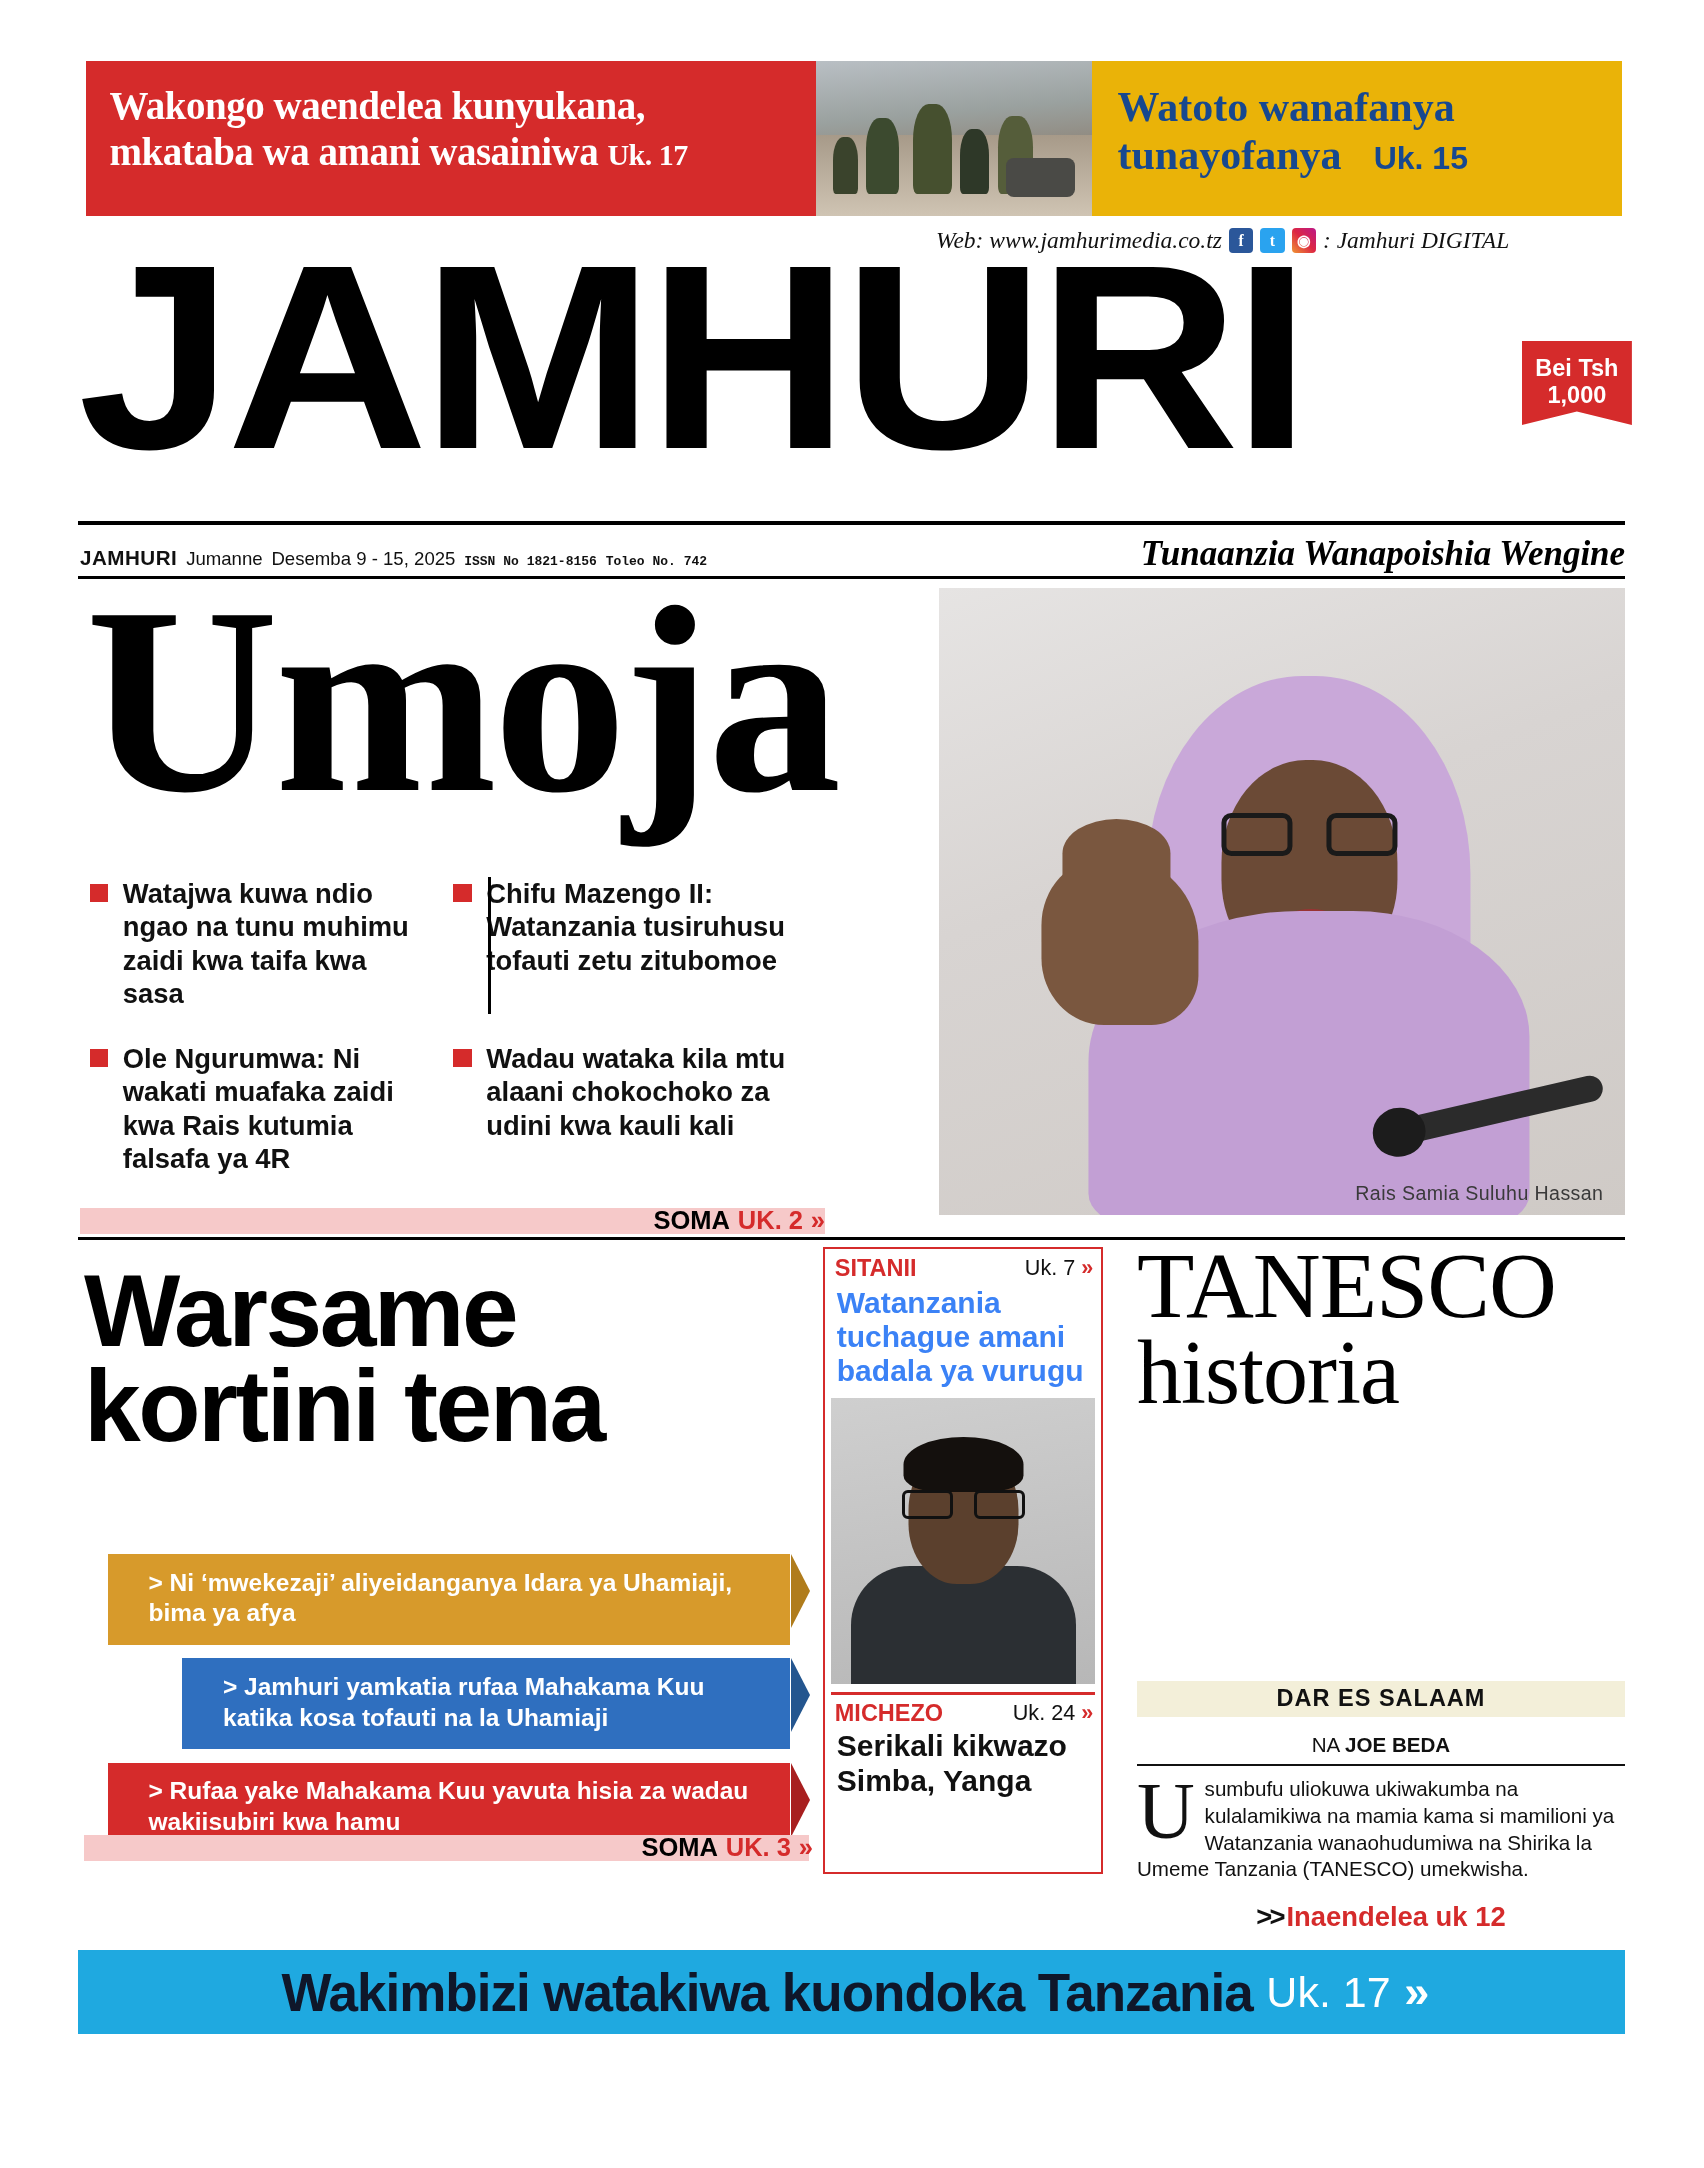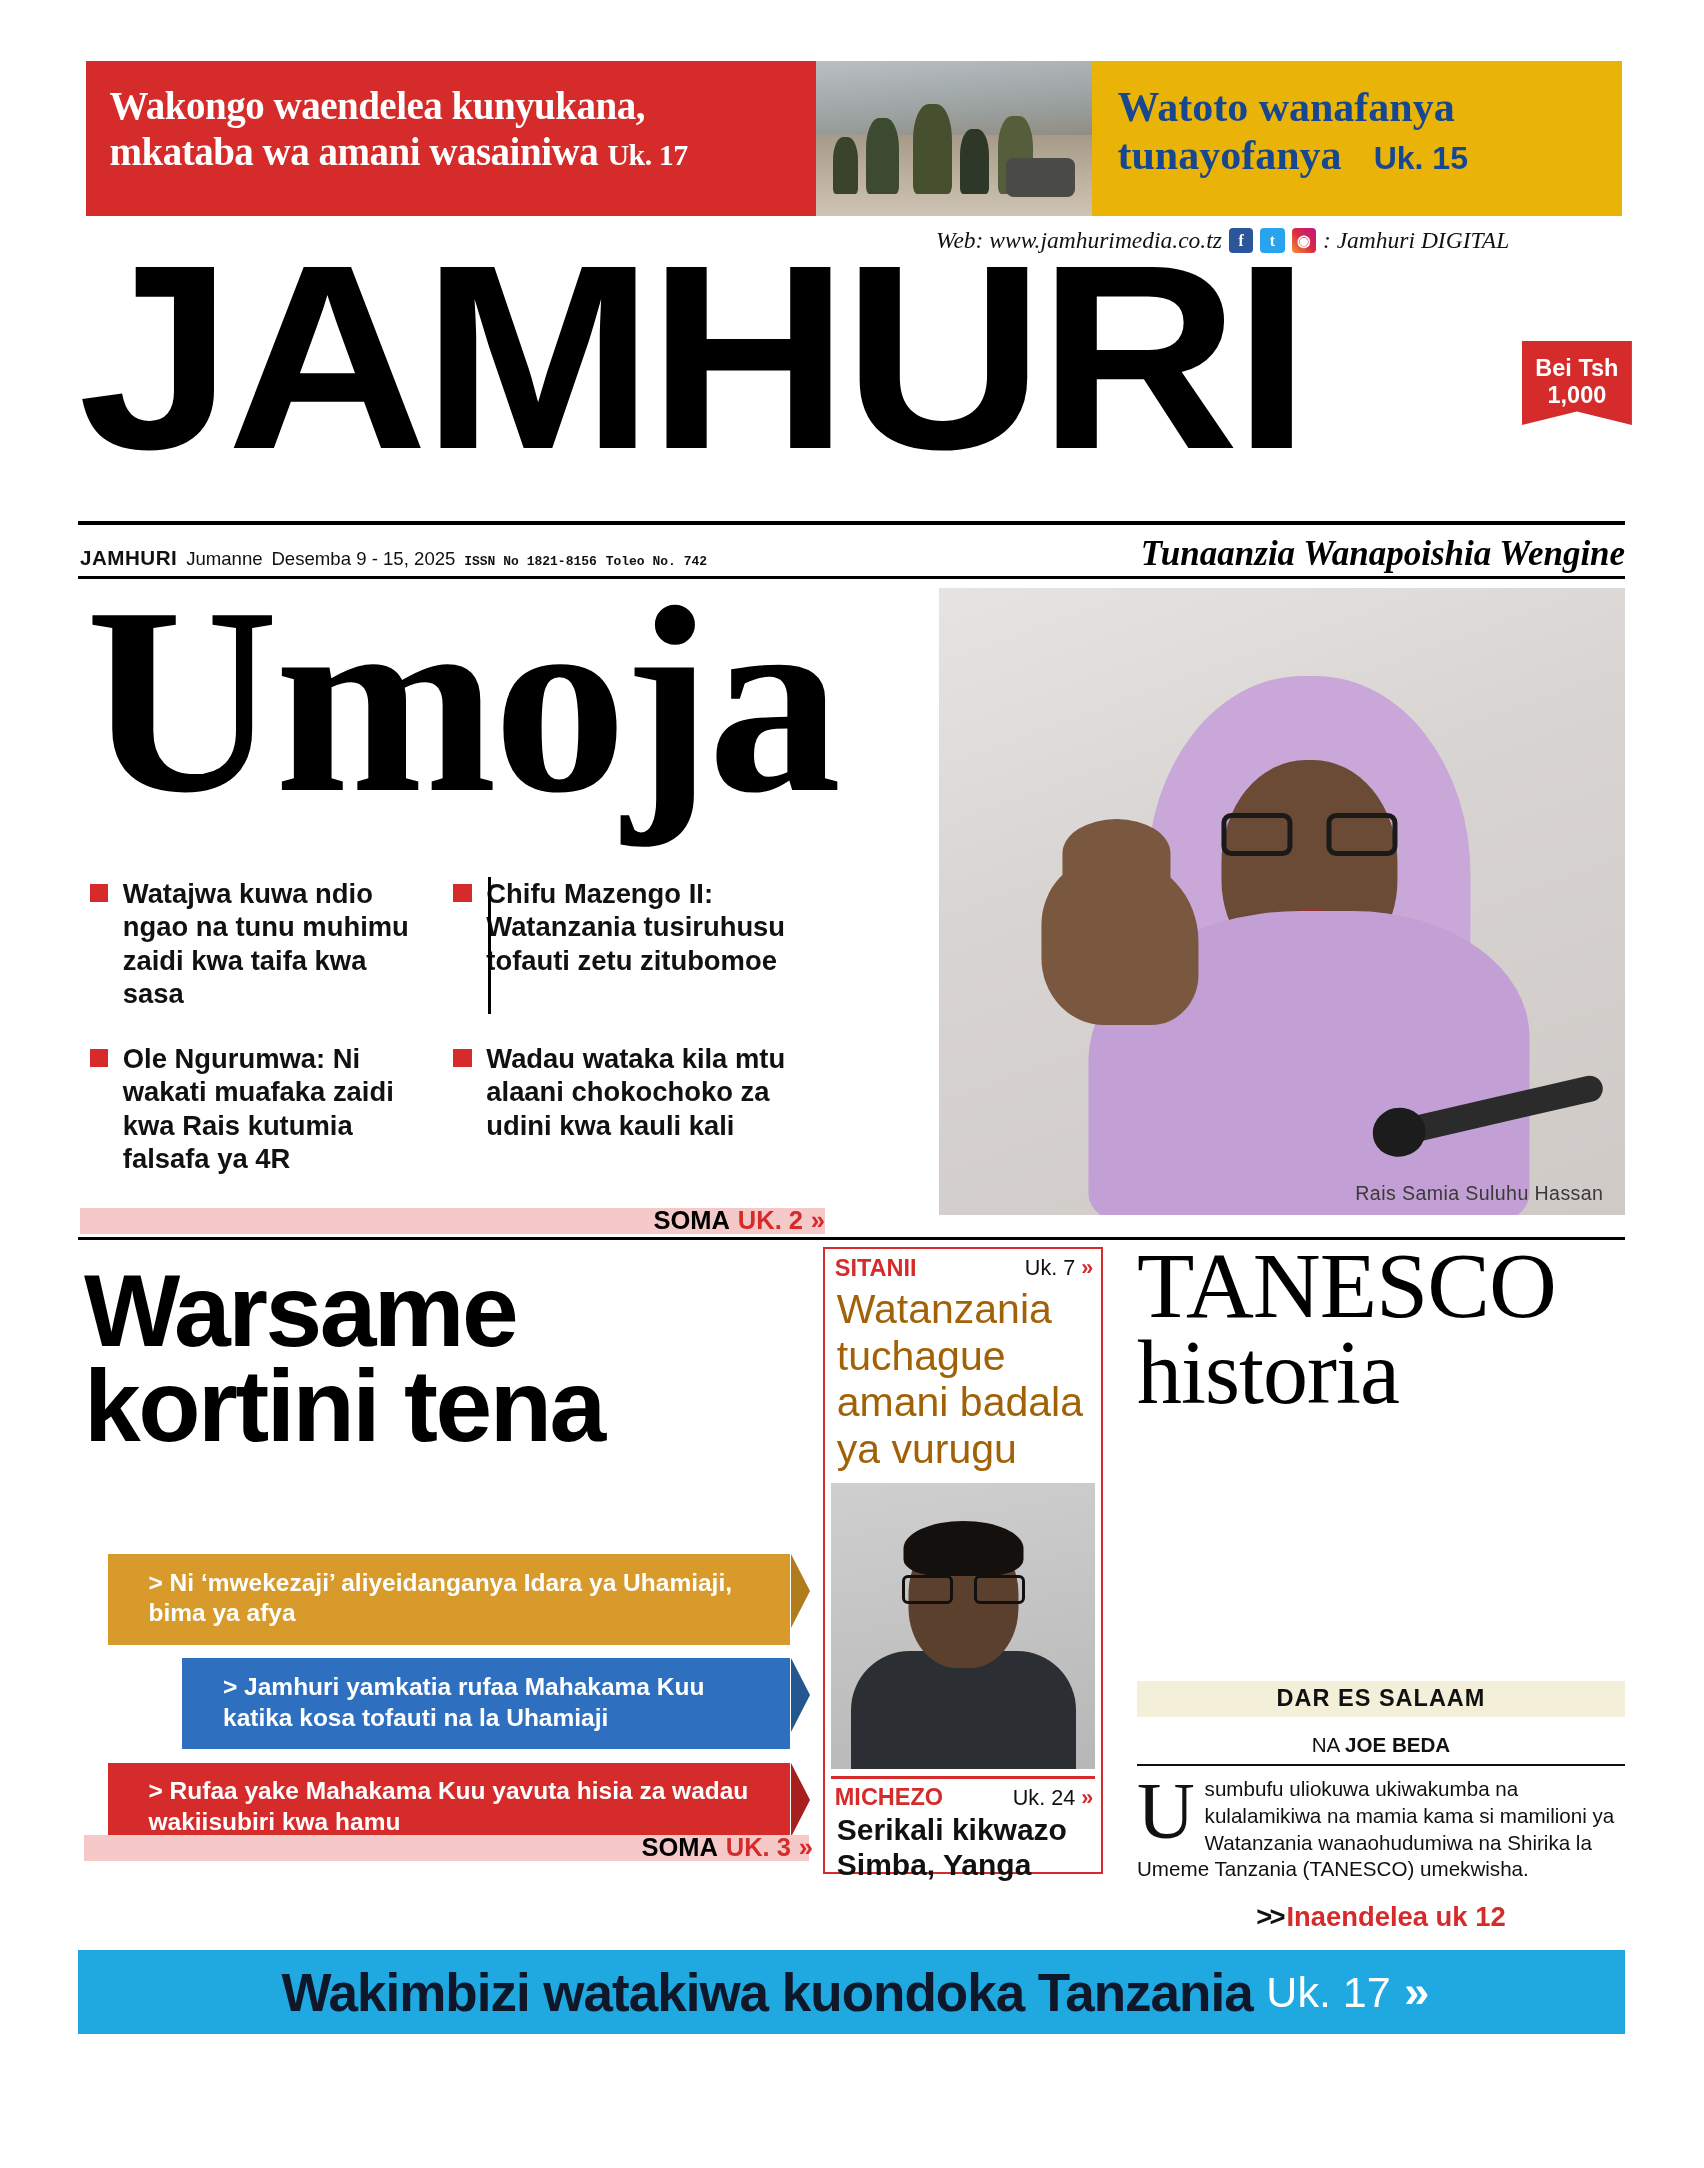--- a/index.html
+++ b/index.html
@@ -338,24 +338,24 @@
     font-weight: bold; font-size: 23.5px; color: #d52b2b;
   }
   .cb-uk {
     font-family: "Liberation Sans", sans-serif;
     font-size: 21.6px; color: #111;
   }
   .cb-uk b { color: #d52b2b; }
   .cb-title {
     padding: 2px 11.8px 7.8px 11.8px;
     font-family: "Liberation Sans", sans-serif;
-    font-weight: normal;
-    font-size: 41px;
+    font-weight: bold;
+    font-size: 30px;
     line-height: 1.14;
-    color: #a16207;
+    color: #3b82f6;
   }
   .cb-photo {
     margin: 2px 5.9px 0 5.9px;
     height: 286px;
     background: linear-gradient(170deg,#cfcfcf,#b7b7b7);
     position: relative; overflow: hidden;
   }
   .cb-head-fig {
     position: absolute; left: 50%; bottom: 0; transform: translateX(-50%);
     width: 225px; height: 265px;

